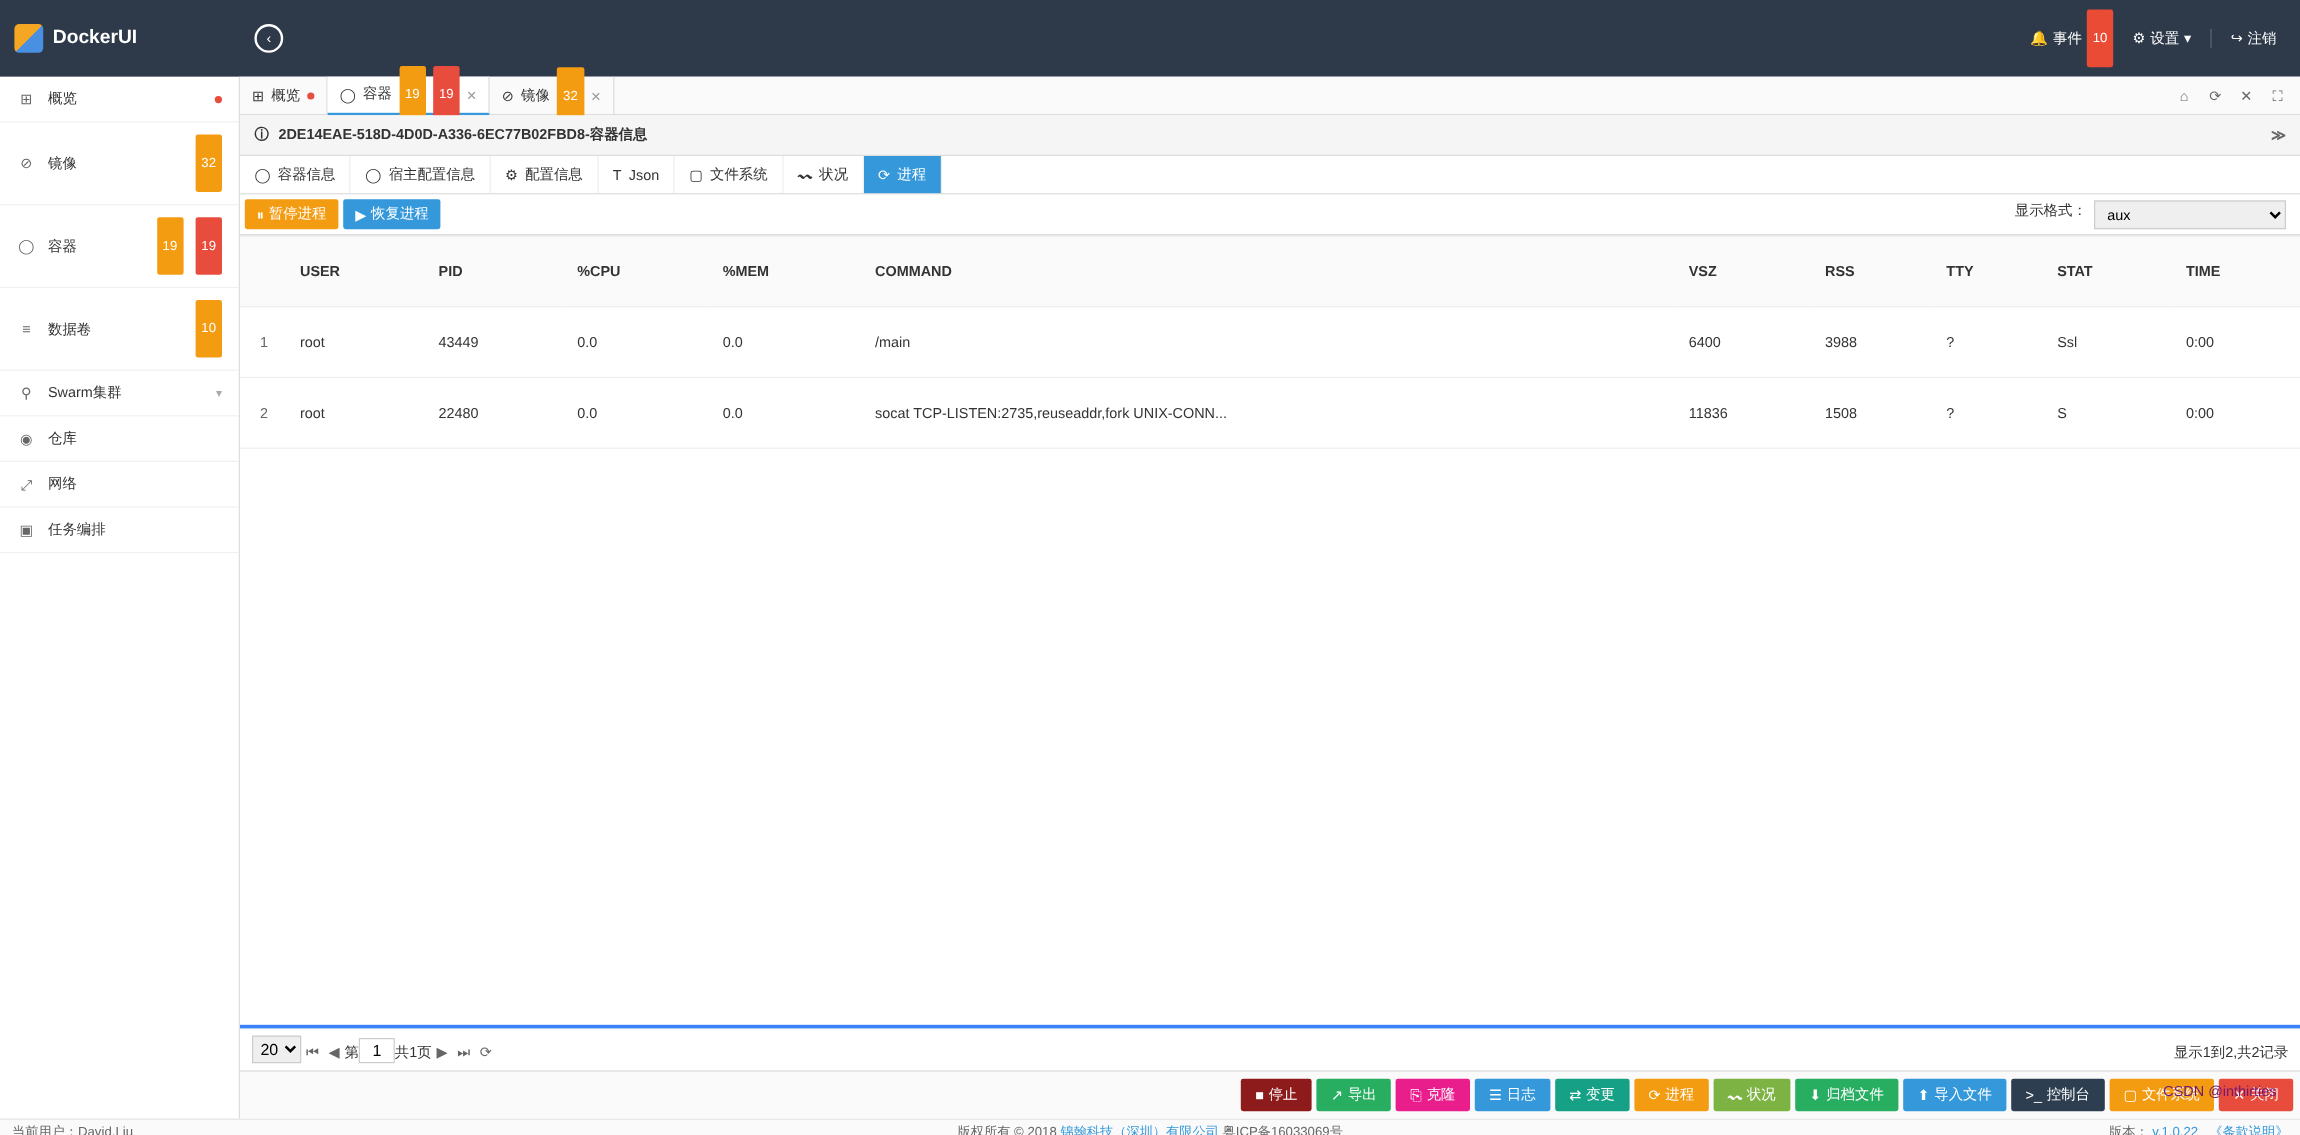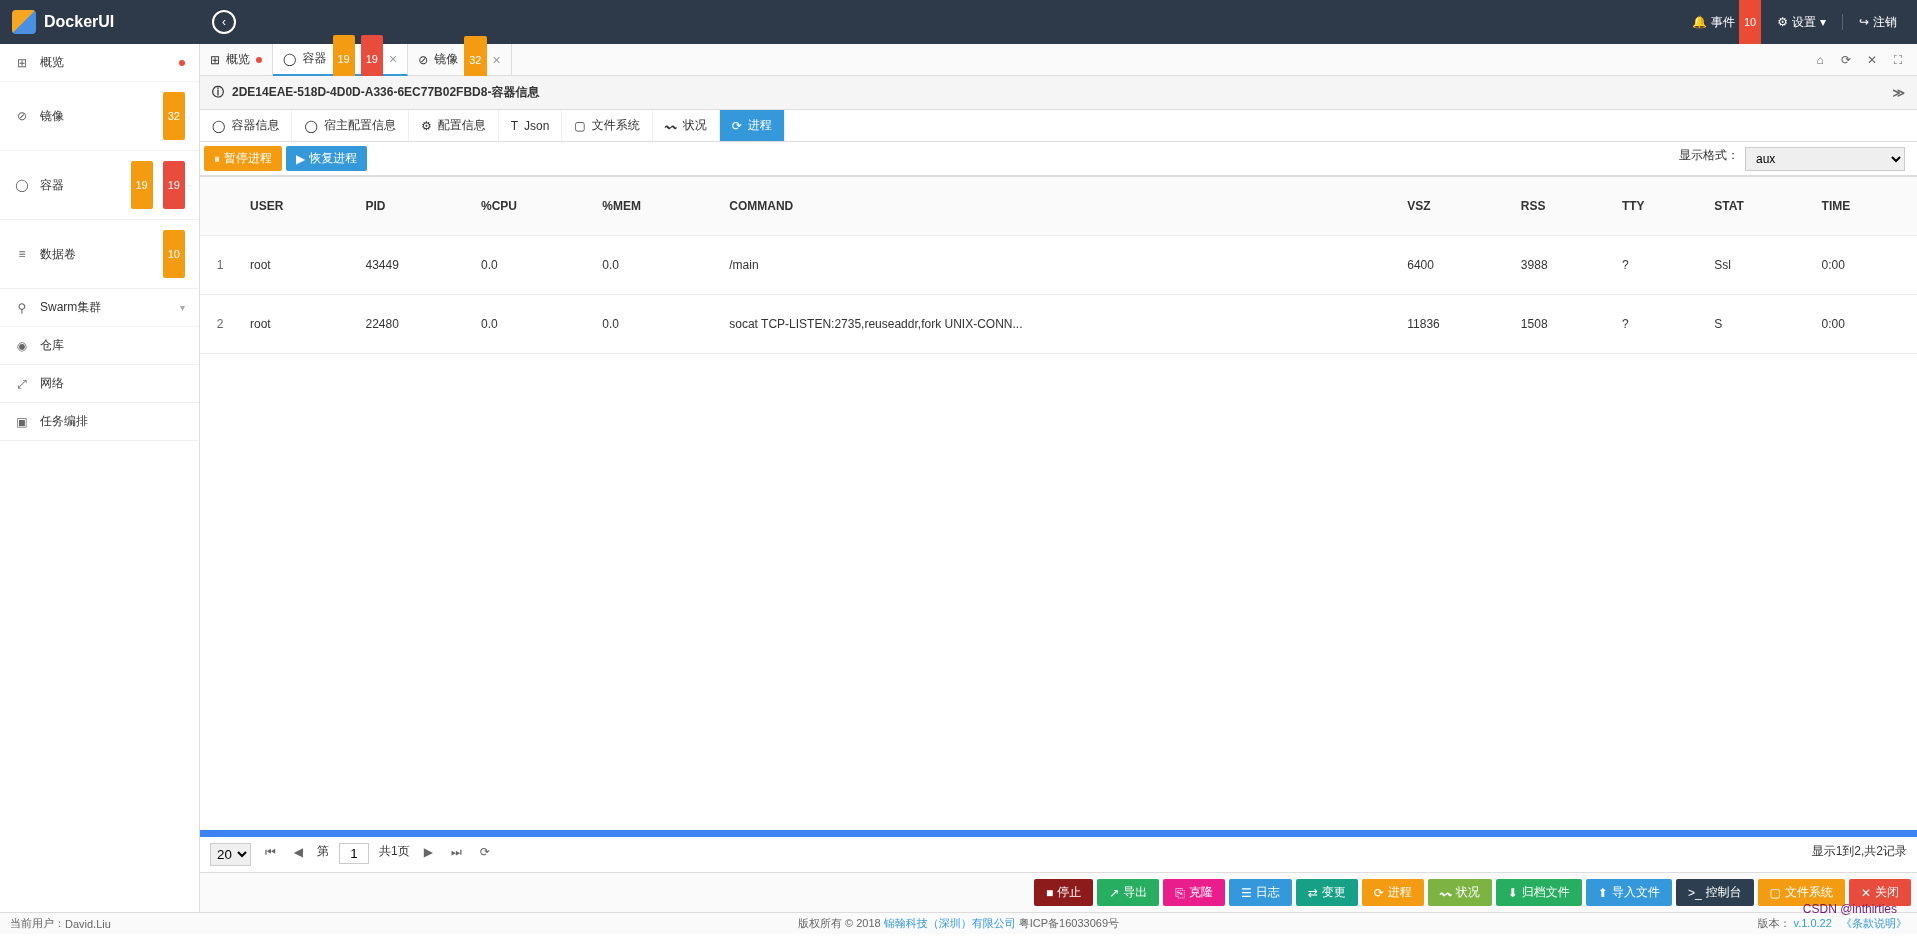--- a/index.html
+++ b/index.html
@@ -1,17 +1,17 @@
 <!DOCTYPE html>
 <html><head>
 <meta charset="utf-8">
 <style>
 *{box-sizing:border-box;margin:0;padding:0;font-family:"Microsoft YaHei",Arial,sans-serif}
 body{font-size:12px;color:#333;background:#fff;overflow:hidden}
-.topbar{height:44px;background:#2e3a4a;display:flex;align-items:center;color:#fff}
+.topbar{height:64px;background:#2e3a4a;display:flex;align-items:center;color:#fff}
 .logo-area{width:200px;display:flex;align-items:center;padding-left:12px;gap:8px}
 .logo-icon{width:24px;height:24px;background:linear-gradient(135deg,#f5a623 0 50%,#4a90e2 50% 100%);border-radius:4px;position:relative}
 .logo-text{font-size:16px;font-weight:bold}
 .back-btn{width:24px;height:24px;border:2px solid #fff;border-radius:50%;display:flex;align-items:center;justify-content:center;margin-left:12px;cursor:pointer}
 .topbar-right{margin-left:auto;display:flex;align-items:center;gap:16px;padding-right:20px}
 .top-item{display:flex;align-items:center;gap:4px;cursor:pointer;font-size:12px}
 .badge{background:#e94b35;color:#fff;padding:18px 5px;border-radius:2px;font-size:11px}
 .badge-orange{background:#f39c12}
 .badge-red{background:#e74c3c}
 .divider{width:1px;height:16px;background:#5a6574}
@@ -38,21 +38,21 @@
 .btn{display:inline-flex;align-items:center;gap:4px;padding:4px 10px;border:none;cursor:pointer;font-size:12px;color:#fff;border-radius:2px}
 .btn-orange{background:#f39c12}
 .btn-blue{background:#3498db}
 .toolbar-right{margin-left:auto;display:flex;gap:6px;padding-right:8px}
 .select{border:1px solid #ccc;padding:3px 6px;font-size:12px;width:160px}
 .table-wrap{flex:1;overflow:auto}
 table{width:100%;border-collapse:collapse}
 th,td{text-align:left;padding:22px 10px;border-bottom:1px solid #eee;font-size:12px}
 th{background:#fafafa;font-weight:bold;border-top:1px solid #ddd}
 td.idx{text-align:center;color:#666;width:40px}
-.pager-row{display:flex;align-items:flex-start;padding:6px 10px;border-top:7px solid #3b82f6;gap:10px;font-size:12px}
+.pager-row{display:flex;align-items:flex-end;padding:6px 10px;border-top:3px solid #3b82f6;gap:0;font-size:12px}
 .pager-row select{border:1px solid #ccc;padding:2px}
 .pg-btn{cursor:pointer;color:#666;padding:2px 4px}
 .pg-input{width:30px;text-align:center;border:1px solid #ccc;padding:2px}
 .pager-info{margin-left:auto}
 .bottom-actions{display:flex;justify-content:flex-end;gap:4px;padding:6px;border-top:1px solid #ddd;background:#fafafa}
 .act-btn{display:inline-flex;align-items:center;gap:4px;padding:5px 12px;color:#fff;border:none;cursor:pointer;font-size:12px;border-radius:2px}
 .footer{height:22px;display:flex;align-items:center;padding:0 10px;font-size:11px;color:#666;border-top:1px solid #ddd;background:#fafafa}
 .footer-center{position:absolute;left:50%;transform:translateX(-50%)}
 .footer-right{margin-left:auto}
 .footer a{color:#3498db;text-decoration:none}

